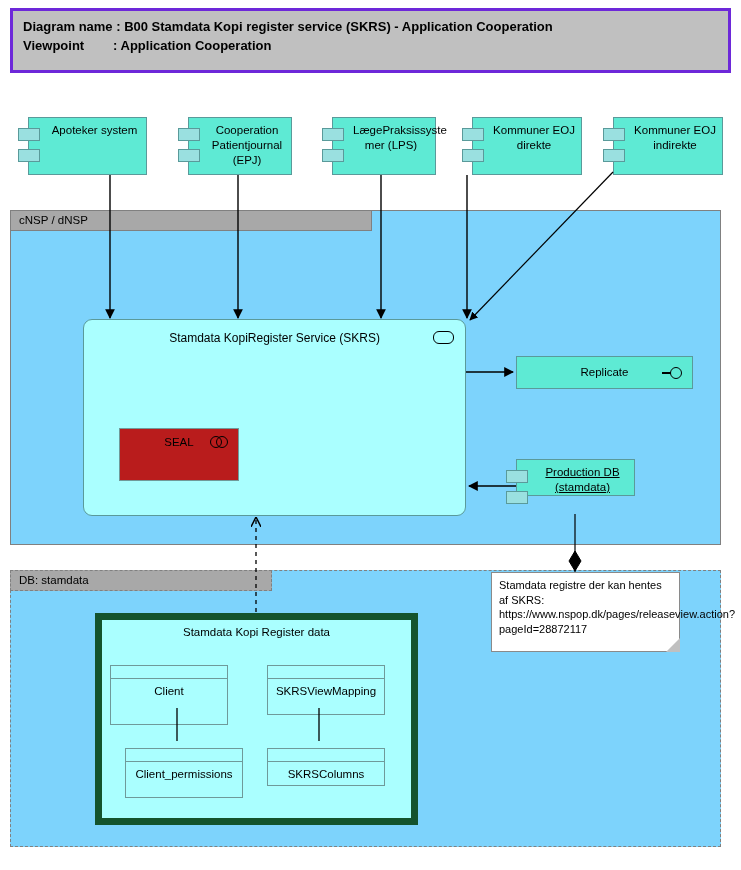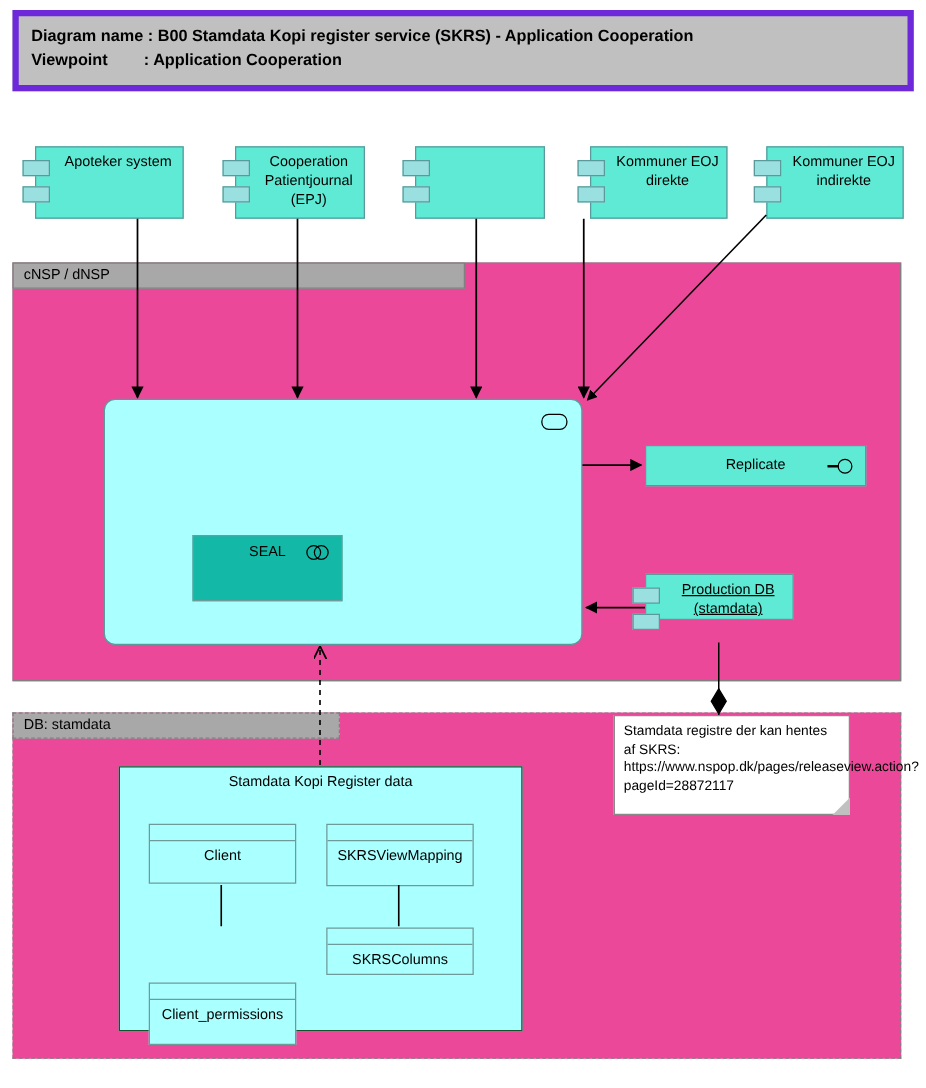--- a/index.html
+++ b/index.html
@@ -22,34 +22,34 @@
     height: 870px;
   }
 
   .abs { position: absolute; box-sizing: border-box; }
 
   
   .title-box {
     left: 10px; top: 8px;
     width: 721px; height: 65px;
     background: #c0c0c0;
-    border: 5px solid #6d28d9;
+    border: 3px solid #6d28d9;
     padding: 6px 10px 0 10px;
   }
   .title-line {
     font-size: 13px;
     font-weight: bold;
     color: #000000;
     line-height: 19px;
     white-space: pre;
   }
 
   
   .group {
-    background: #ec4899;
+    background: #7dd3fc;
   }
   .group-solid { border: 1px solid #808080; }
   .group-dashed { border: 1px dashed #808080; }
   .group-tab {
     position: absolute;
     left: -1px; top: -1px;
     height: 21px;
     background: #a8a8a8;
     border: 1px solid #808080;
     font-size: 11.5px;
@@ -141,24 +141,23 @@
     left: 8px; top: 0;
     width: 12px; height: 12px;
     border: 1.5px solid #000000;
     border-radius: 50%;
     box-sizing: border-box;
     background: transparent;
   }
 
   
   .plain-box {
-    background: #14b8a6;
+    background: #b91c1c;
     border: 1px solid #6f9a9a;
     text-align: center;
-    margin-left: 35px;
   }
   .plain-box .pb-label {
     display: block;
     font-size: 11.5px;
     color: #000000;
     padding-top: 7px;
   }
 
   
   .dataobj {
@@ -173,21 +172,21 @@
   .dataobj .do-label {
     display: block;
     font-size: 11.5px;
     color: #000000;
     padding-top: 6px;
   }
 
   
   .model-frame {
     background: #aaffff;
-    border: 1px solid #14532d;
+    border: 7px solid #14532d;
     text-align: center;
   }
   .model-frame .mf-label {
     display: block;
     font-size: 11.5px;
     color: #000000;
     padding-top: 6px;
   }
 
   
@@ -252,37 +251,40 @@
     <span class="cmp-tab t1"></span>
     <span class="cmp-tab t2"></span>
     <span class="cmp-label">Cooperation
 Patientjournal
 (EPJ)</span>
   </div>
 
   <div class="abs component" style="left:332px; top:117px; width:104px; height:58px;">
     <span class="cmp-tab t1"></span>
     <span class="cmp-tab t2"></span>
+    <span class="cmp-label">LægePraksissyste
+mer (LPS)</span>
   </div>
 
   <div class="abs component" style="left:472px; top:117px; width:110px; height:58px;">
     <span class="cmp-tab t1"></span>
     <span class="cmp-tab t2"></span>
     <span class="cmp-label">Kommuner EOJ
 direkte</span>
   </div>
 
   <div class="abs component" style="left:613px; top:117px; width:110px; height:58px;">
     <span class="cmp-tab t1"></span>
     <span class="cmp-tab t2"></span>
     <span class="cmp-label">Kommuner EOJ
 indirekte</span>
   </div>
 
   <div class="abs service-box" style="left:83px; top:319px; width:383px; height:197px;">
+    <span class="svc-label">Stamdata KopiRegister Service (SKRS)</span>
     <span class="oval-icon" style="right:11px; top:11px;"></span>
 
     <div class="abs plain-box" style="left:35px; top:108px; width:120px; height:53px;">
       <span class="pb-label">SEAL</span>
       <span class="collab-icon" style="right:9px; top:7px;">
         <i class="c1"></i>
           <i class="c2"></i>
       </span>
     </div>
   </div>
@@ -303,31 +305,31 @@
   </div>
 
   <div class="abs note" style="left:491px; top:572px; width:189px; height:80px;">
     <span class="note-text">Stamdata registre der kan hentes af SKRS: https://www.nspop.dk/pages/releaseview.action?pageId=28872117</span>
     <span class="note-fold"></span>
   </div>
 
   <div class="abs model-frame" style="left:95px; top:613px; width:323px; height:212px;">
     <span class="mf-label">Stamdata Kopi Register data</span>
 
-    <div class="abs dataobj" style="left:23px; top:45px; width:118px; height:48px;">
+    <div class="abs dataobj" style="left:8px; top:45px; width:118px; height:60px;">
       <div class="do-head"></div>
       <span class="do-label">Client</span>
     </div>
 
     <div class="abs dataobj" style="left:165px; top:45px; width:118px; height:50px;">
       <div class="do-head"></div>
       <span class="do-label">SKRSViewMapping</span>
     </div>
 
-    <div class="abs dataobj" style="left:23px; top:128px; width:118px; height:50px;margin-top:44px;">
+    <div class="abs dataobj" style="left:23px; top:128px; width:118px; height:50px;">
       <div class="do-head"></div>
       <span class="do-label">Client_permissions</span>
     </div>
 
     <div class="abs dataobj" style="left:165px; top:128px; width:118px; height:38px;">
       <div class="do-head"></div>
       <span class="do-label">SKRSColumns</span>
     </div>
   </div>
 

